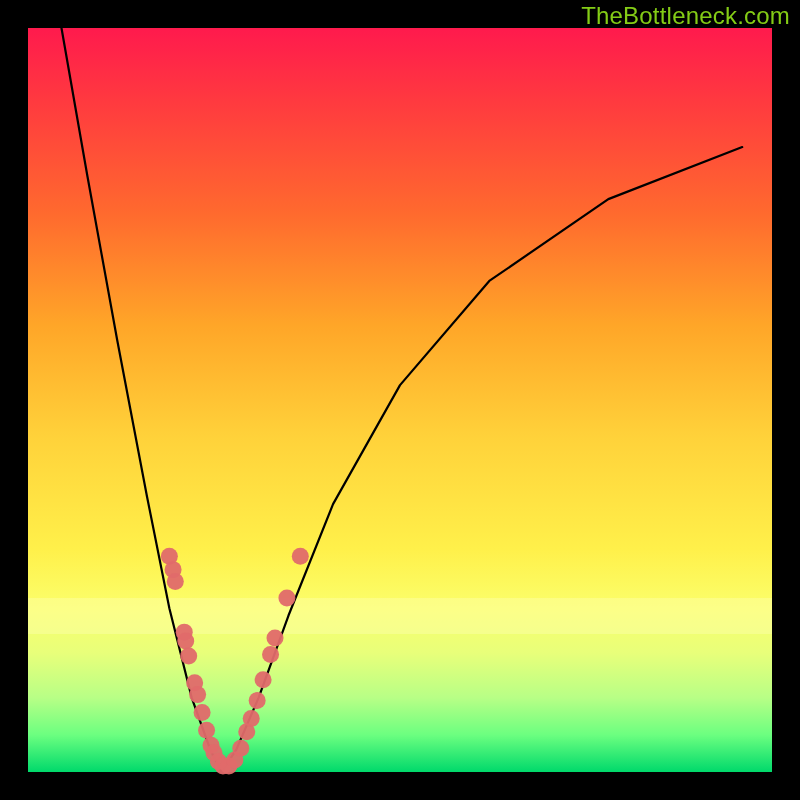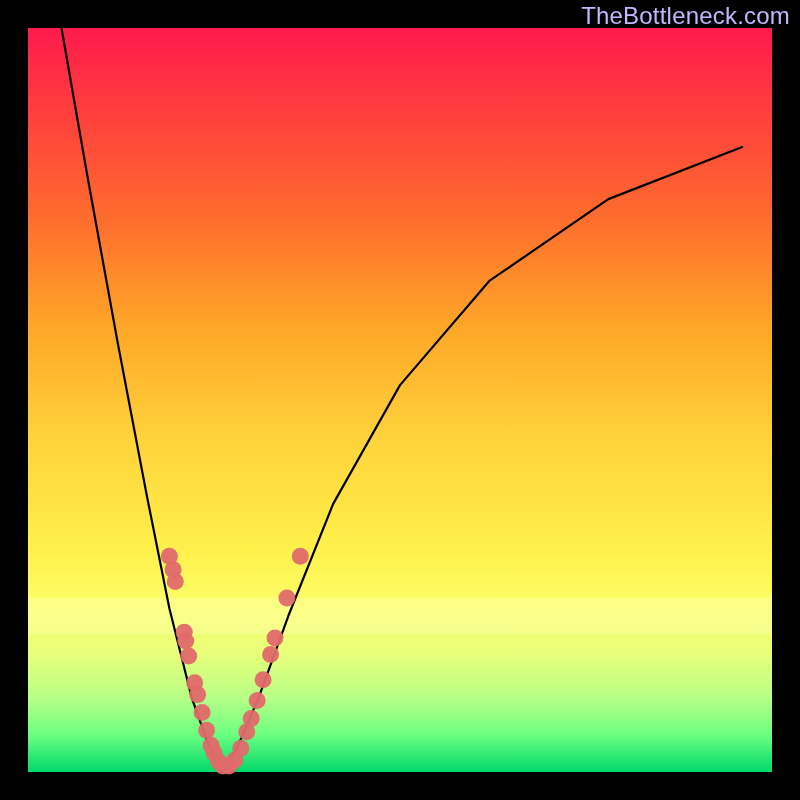--- a/index.html
+++ b/index.html
@@ -28,21 +28,21 @@
         #fbff6b 78%,
         #e8ff7a 84%,
         #b8ff86 90%,
         #6cff80 95%,
         #00d96b 100%);
     }
     .watermark {
       position: absolute;
       top: 2px;
       right: 10px;
-      color: #c4b5fd;
+      color: #84cc16;
       font-size: 24px;
       letter-spacing: 0.2px;
       font-family: Arial, sans-serif;
       font-weight: 400;
     }
     svg.curve {
       position: absolute;
       top: 0; left: 0;
       width: 800px; height: 800px;
       pointer-events: none;

